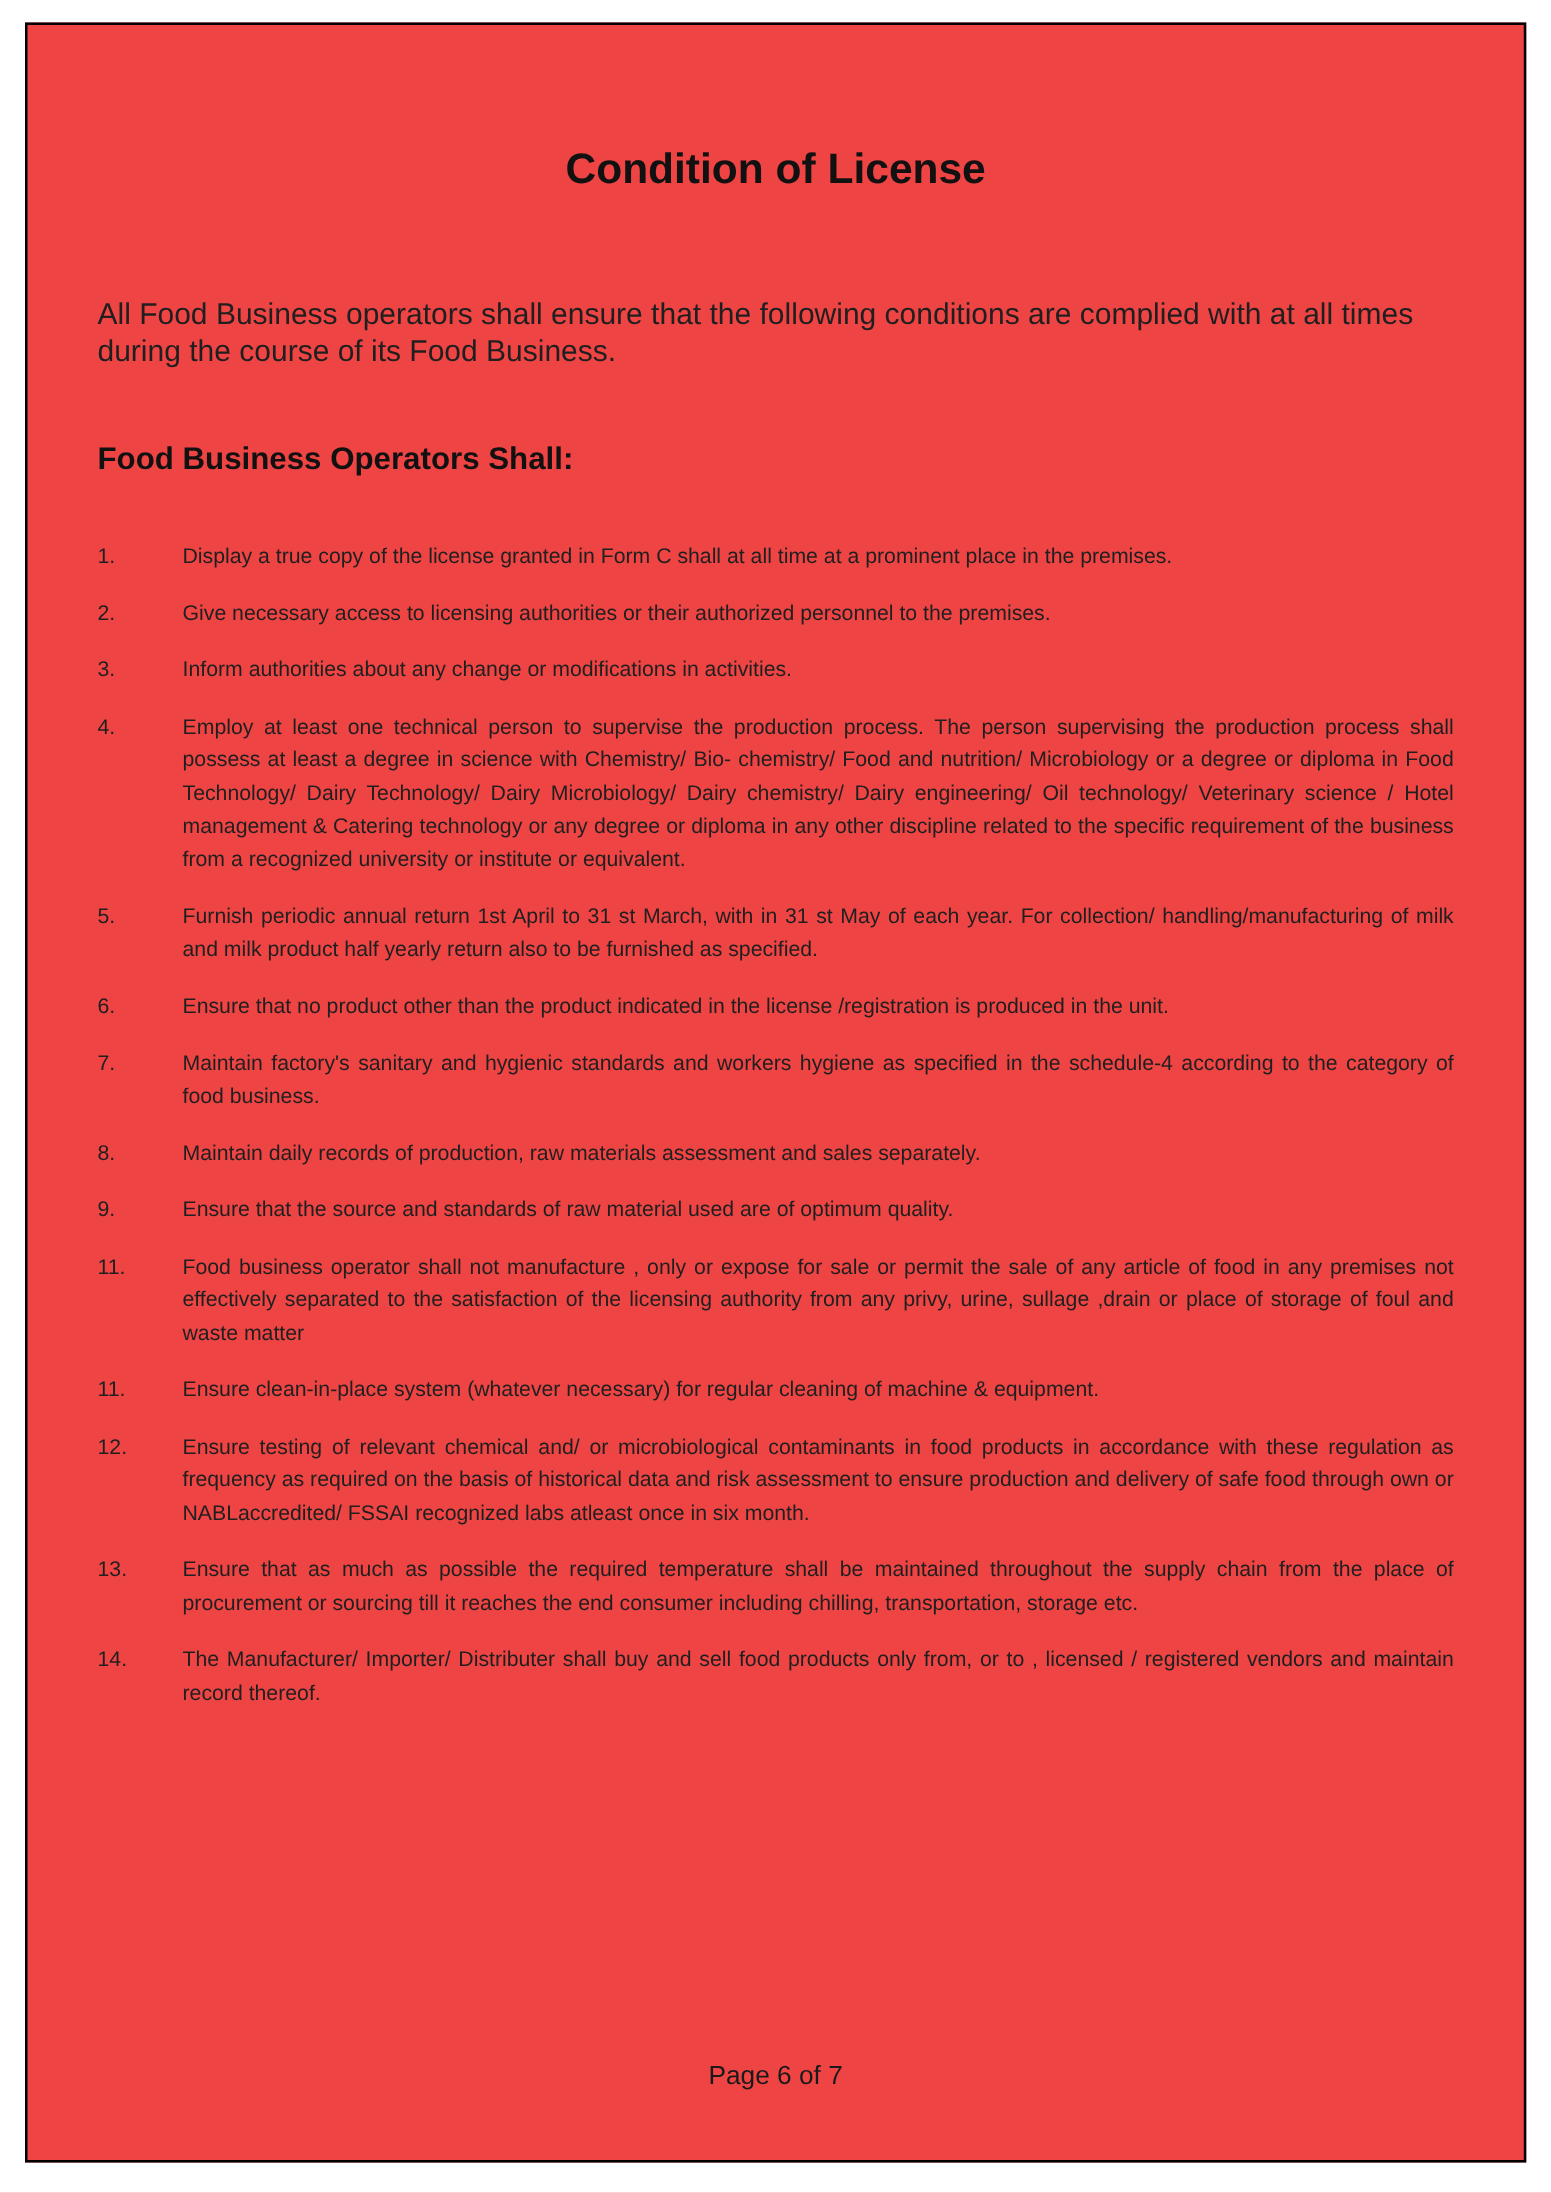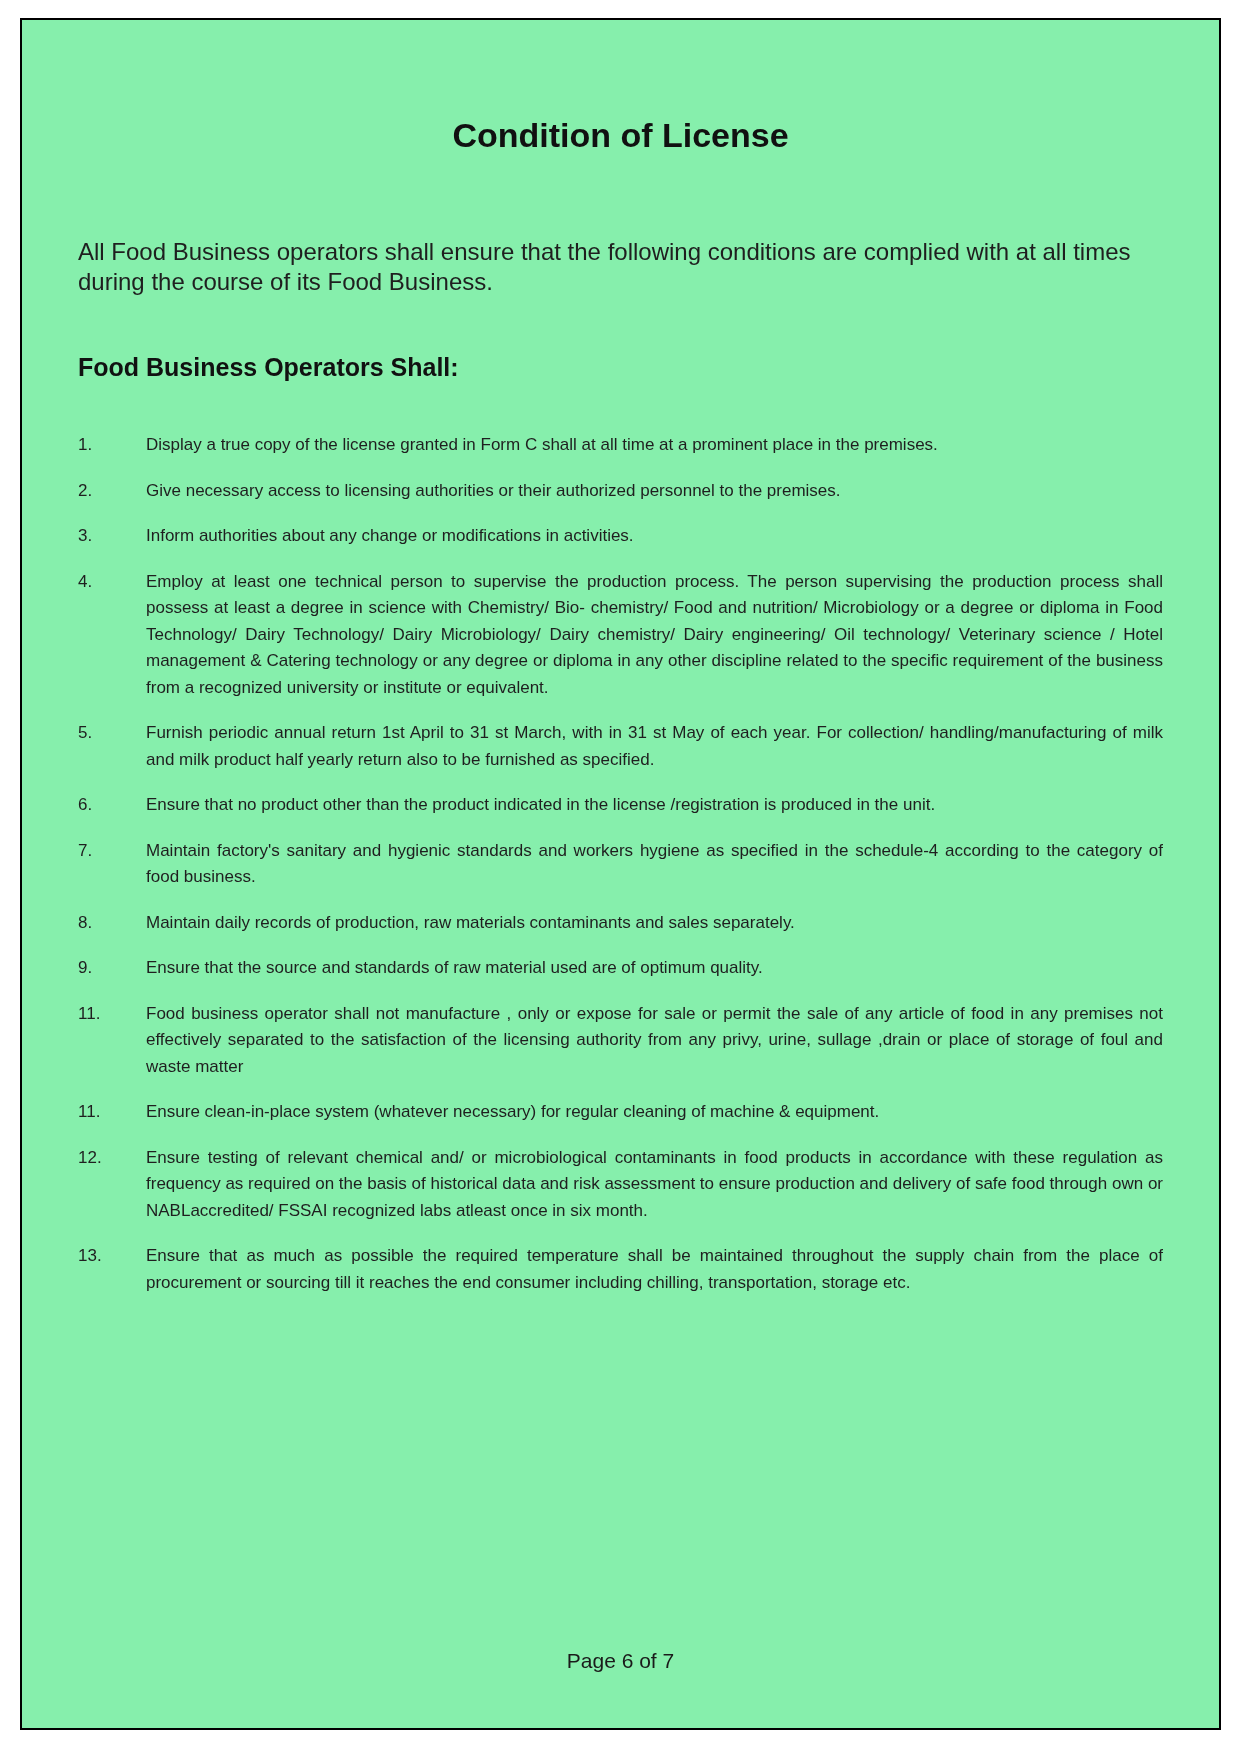--- a/index.html
+++ b/index.html
@@ -10,21 +10,21 @@
     font-family: "Liberation Sans", "DejaVu Sans", sans-serif;
     color: #1f1f1f;
   }
   .page-border {
     position: absolute;
     left: 20px;
     top: 18px;
     width: 1201px;
     height: 1712px;
     border: 2px solid #000000;
-    background: #86efac;
+    background: #ef4444;
   }
   .content {
     padding: 0 56px;
   }
   h1.doc-title {
     margin-top: 96px;
     text-align: center;
     font-size: 34px;
     font-weight: 700;
     letter-spacing: 0px;
@@ -114,21 +114,21 @@
     <span class="txt">Ensure that no product other than the product indicated in the license /registration is produced in the unit.</span>
   </li>
 
   <li class="condition">
     <span class="num">7.</span>
     <span class="txt">Maintain factory's sanitary and hygienic standards and workers hygiene as specified in the schedule-4 according to the category of food business.</span>
   </li>
 
   <li class="condition">
     <span class="num">8.</span>
-    <span class="txt">Maintain daily records of production, raw materials contaminants and sales separately.</span>
+    <span class="txt">Maintain daily records of production, raw materials assessment and sales separately.</span>
   </li>
 
   <li class="condition">
     <span class="num">9.</span>
     <span class="txt">Ensure that the source and standards of raw material used are of optimum quality.</span>
   </li>
 
   <li class="condition">
     <span class="num">11.</span>
     <span class="txt">Food business operator shall not manufacture , only or expose for sale or permit the sale of any article of food in any premises not effectively separated to the satisfaction of the licensing authority from any privy, urine, sullage ,drain or place of storage of foul and waste matter</span>
@@ -142,17 +142,21 @@
   <li class="condition">
     <span class="num">12.</span>
     <span class="txt">Ensure testing of relevant chemical and/ or microbiological contaminants in food products in accordance with these regulation as frequency as required on the basis of historical data and risk assessment to ensure production and delivery of safe food through own or NABLaccredited/ FSSAI recognized labs atleast once in six month.</span>
   </li>
 
   <li class="condition">
     <span class="num">13.</span>
     <span class="txt">Ensure that as much as possible the required temperature shall be maintained throughout the supply chain from the place of procurement or sourcing till it reaches the end consumer including chilling, transportation, storage etc.</span>
   </li>
 
+  <li class="condition">
+    <span class="num">14.</span>
+    <span class="txt">The Manufacturer/ Importer/ Distributer shall buy and sell food products only from, or to , licensed / registered vendors and maintain record thereof.</span>
+  </li>
 </ol>
   </div>
 
   <div class="footer">Page 6 of 7</div>
 </div>
 
 </body></html>

